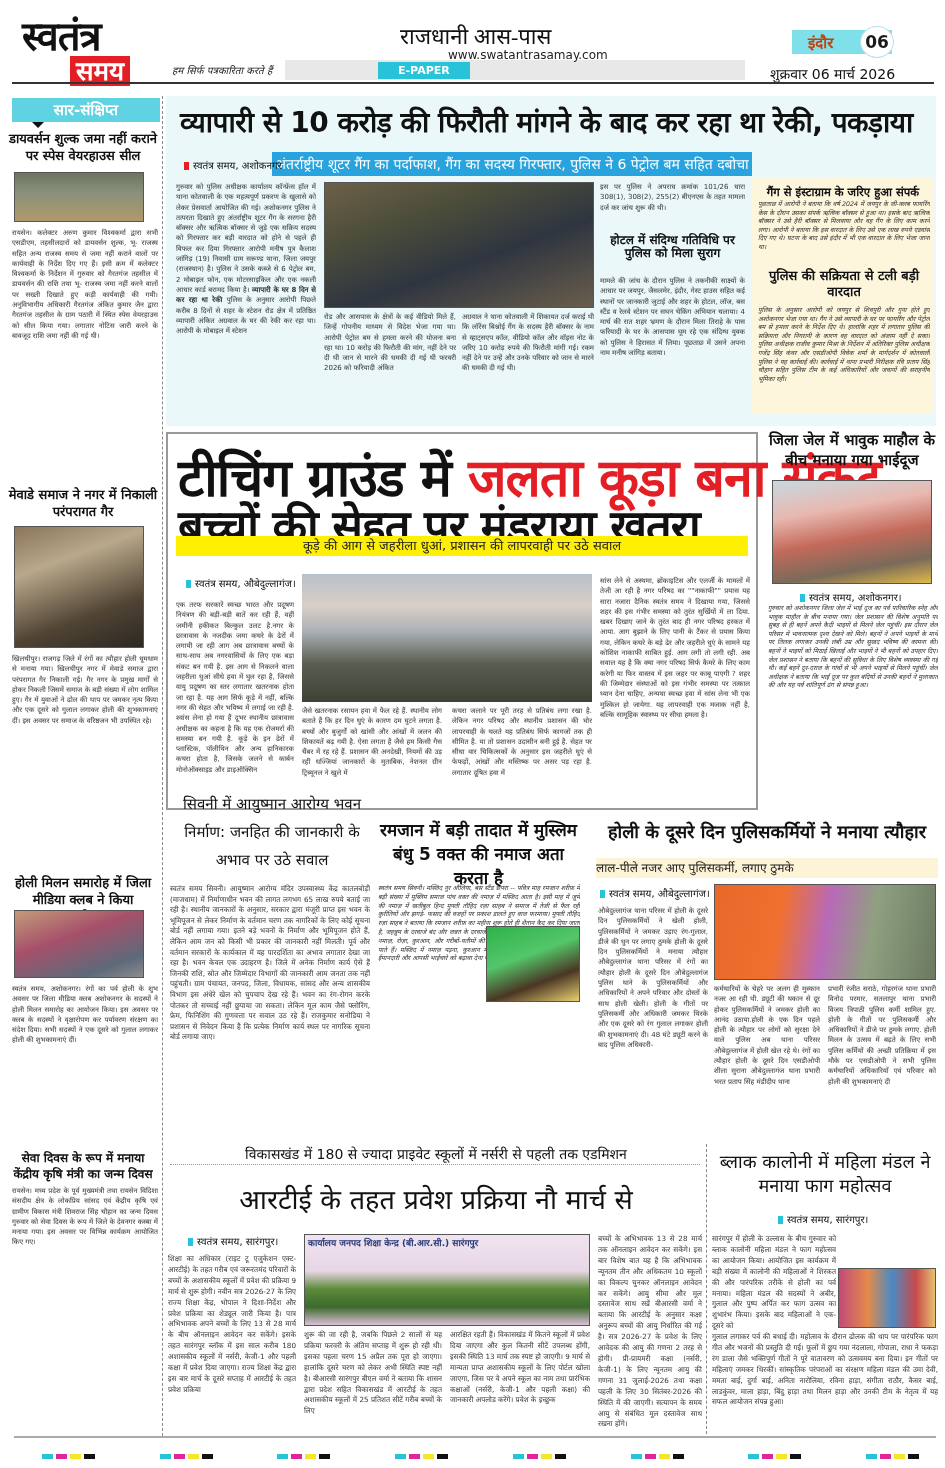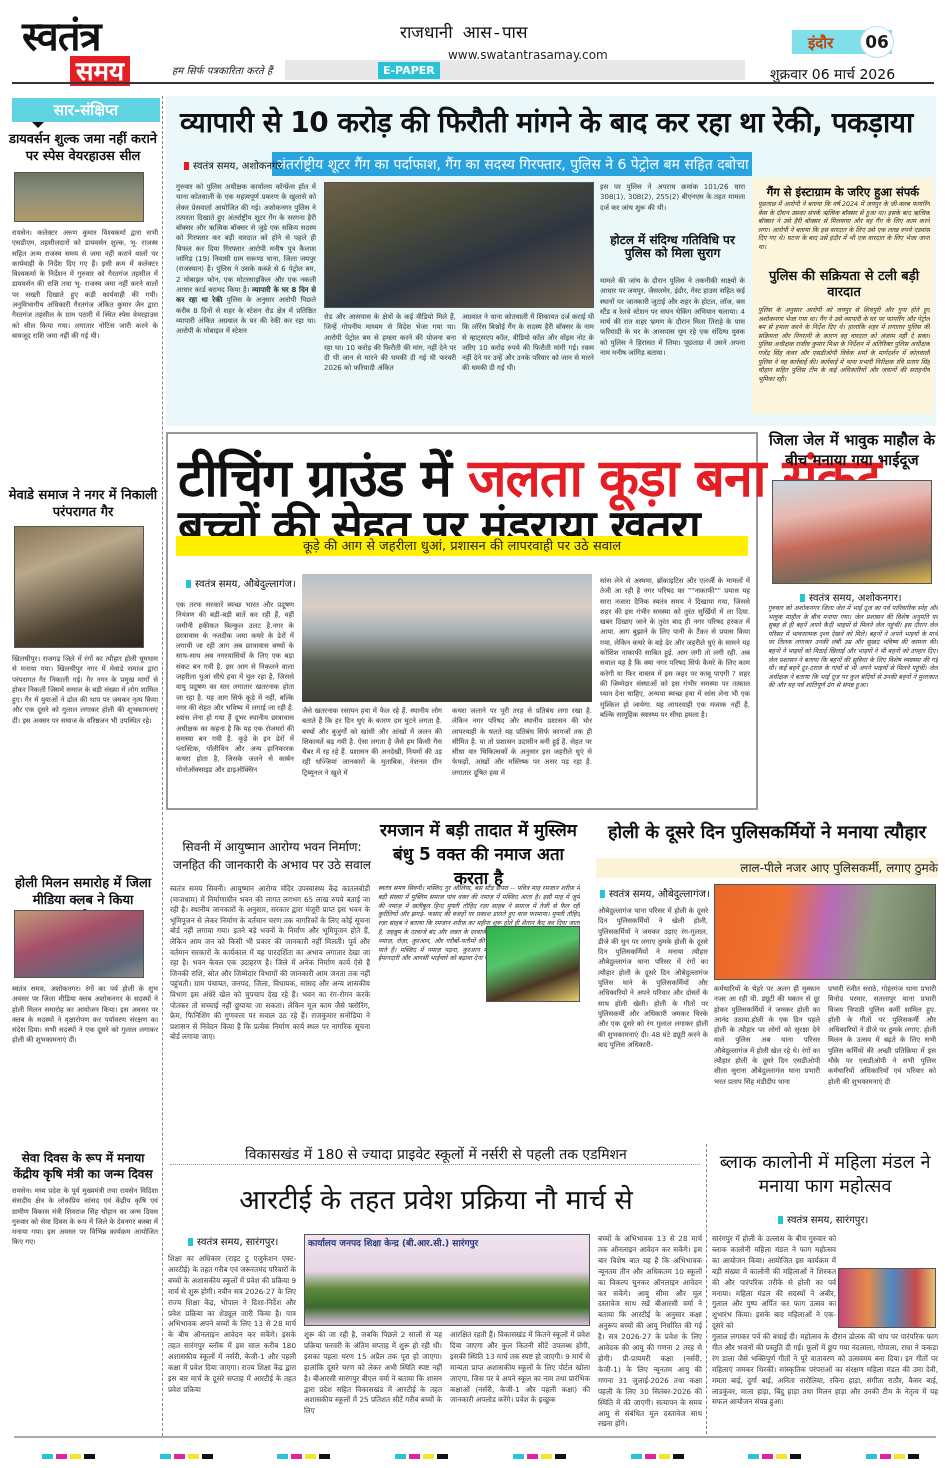--- a/index.html
+++ b/index.html
@@ -1,23 +1,23 @@
 <!DOCTYPE html>
 <html><head>
 <meta charset="utf-8">
 <style>
 *{box-sizing:border-box;margin:0;padding:0}
 body{width:945px;height:1468px;background:#fff;font-family:"DejaVu Sans",sans-serif;color:#1a1a1a;position:relative;overflow:hidden}
 .abs{position:absolute}
 .hdr-logo-top{left:22px;top:14px;font-family:"DejaVu Serif",serif;font-weight:900;font-size:40px;line-height:44px;color:#111;letter-spacing:-1px}
 .hdr-logo-bot{left:70px;top:56px;background:#e31e24;color:#fff;font-weight:900;font-size:26px;line-height:30px;padding:0 6px}
 .hdr-tag{left:172px;top:63px;font-size:10px;color:#222;font-style:italic}
-.hdr-title{left:400px;top:20px;font-size:17px;color:#111;font-family:Liberation Mono, monospace}
+.hdr-title{left:400px;top:20px;font-size:22px;color:#111;font-family:Liberation Serif, serif}
 .hdr-bar{left:285px;top:60px;width:460px;height:20px;background:#e8e8e8}
-.epaper{left:378px;top:62px;background:#29c3d9;color:#fff;font-size:11px;padding:2px 5px;font-weight:bold}
+.epaper{left:378px;top:62px;background:#29c3d9;color:#fff;font-size:11px;padding:2px 20px;font-weight:bold}
 .url{left:448px;top:48px;font-size:12px;color:#222}
 .city-box{left:792px;top:30px;width:100px;height:24px;background:#7fe0ea}
 .city{left:808px;top:32px;font-size:15px;font-weight:bold;color:#c2410c}
 .pgno{left:860px;top:26px;width:34px;height:32px;border-radius:50%;background:#fff;border:1px solid #bde;text-align:center;line-height:30px;font-weight:bold;font-size:17px}
 .date{left:770px;top:64px;font-size:14px;color:#111}
 .hdr-rule{left:12px;top:82px;width:922px;height:2px;background:#333}
 .col-rule{width:0;border-left:1px dashed #888}
 
 .sar{left:12px;top:98px;width:148px;height:24px;background:#5fd3e2;color:#fff;font-weight:bold;font-size:15px;text-align:center;line-height:24px}
 .sar-arrow{left:32px;top:122px;width:0;height:0;border-left:6px solid transparent;border-right:6px solid transparent;border-top:6px solid #111}
@@ -113,30 +113,30 @@
 <div class="abs photo smoke" style="left:302px;top:574px;width:290px;height:128px;border:none"></div>
 <div class="abs body-text" style="left:302px;top:706px;width:140px;height:98px">जैसे खतरनाक रसायन हवा में फैल रहे हैं. स्थानीय लोग बताते हैं कि हर दिन धुएं के कारण दम घुटने लगता है. बच्चों और बुजुर्गों को खांसी और आंखों में जलन की शिकायतें बढ़ गयी है. ऐसा लगता है जैसे हम किसी गैस चैंबर में रह रहे हैं. प्रशासन की अनदेखी, नियमों की उड़ रहीं धज्जियां जानकारों के मुताबिक, नेशनल ग्रीन ट्रिब्यूनल ने खुले में</div>
 <div class="abs body-text" style="left:452px;top:706px;width:140px;height:98px">कचरा जलाने पर पूरी तरह से प्रतिबंध लगा रखा है. लेकिन नगर परिषद और स्थानीय प्रशासन की घोर लापरवाही के चलते यह प्रतिबंध सिर्फ कागजों तक ही सीमित है. या तो प्रशासन उदासीन बनी हुई है. सेहत पर सीधा वार चिकित्सकों के अनुसार इस जहरीले धुएं से फेफड़ों, आंखों और मस्तिष्क पर असर पड़ रहा है. लगातार दूषित हवा में</div>
 <div class="abs body-text" style="left:600px;top:576px;width:150px;height:228px">सांस लेने से अस्थमा, ब्रोंकाइटिस और एलर्जी के मामलों में तेजी आ रही है नगर परिषद का ""नाकाफी"" प्रयास यह सारा नजारा दैनिक स्वतंत्र समय ने दिखाया गया, जिससे शहर की इस गंभीर समस्या को तुरंत सुर्खियों में ला दिया. खबर दिखाए जाने के तुरंत बाद ही नगर परिषद हरकत में आया. आग बुझाने के लिए पानी के टैंकर से प्रयास किया गया, लेकिन कचरे के बड़े ढेर और जहरीले धुएं के सामने यह कोशिश नाकाफी साबित हुई. आग लगी तो लगी रही. अब सवाल यह है कि क्या नगर परिषद सिर्फ कैमरे के लिए काम करेगी या फिर वास्तव में इस जहर पर काबू पाएगी ? शहर की जिम्मेदार संस्थाओं को इस गंभीर समस्या पर तत्काल ध्यान देना चाहिए, अन्यथा स्वच्छ हवा में सांस लेना भी एक मुश्किल हो जायेगा. यह लापरवाही एक मजाक नहीं है, बल्कि सामूहिक स्वास्थ्य पर सीधा हमला है।</div>
 
 <div class="abs h-mid" style="left:764px;top:430px;width:176px;font-size:15px;line-height:20px">जिला जेल में भावुक माहौल के बीच मनाया गया भाईदूज</div>
 <div class="abs photo" style="left:772px;top:480px;width:160px;height:104px;background:linear-gradient(170deg,#c8d8e0 0%,#e8b8b0 30%,#c46a5a 55%,#7a6a5a 80%,#e0b84a)"></div>
 <div class="abs byline" style="left:800px;top:590px"><span class="sq c"></span><span>स्वतंत्र समय, अशोकनगर।</span></div>
 <div class="abs body-text it" style="left:768px;top:604px;width:170px;height:206px;font-size:6.3px;line-height:8.6px">गुरुवार को अशोकनगर जिला जेल में भाई दूज का पर्व पारिवारिक स्नेह और भावुक माहौल के बीच मनाया गया। जेल प्रशासन की विशेष अनुमति पर सुबह से ही बहनें अपने कैदी भाइयों से मिलने जेल पहुंचीं। इस दौरान जेल परिसर में भावनात्मक दृश्य देखने को मिले। बहनों ने अपने भाइयों के माथे पर तिलक लगाकर उनकी लंबी उम्र और सुखद भविष्य की कामना की। बहनों ने भाइयों को मिठाई खिलाई और भाइयों ने भी बहनों को उपहार दिए। जेल प्रशासन ने बताया कि बहनों की सुविधा के लिए विशेष व्यवस्था की गई थी। कई बहनें दूर-दराज के गांवों से भी अपने भाइयों से मिलने पहुंचीं। जेल अधीक्षक ने बताया कि भाई दूज पर कुल बंदियों से उनकी बहनों ने मुलाकात की और यह पर्व शांतिपूर्ण ढंग से संपन्न हुआ।</div>
 
-<div class="abs h-mid" style="left:172px;top:838px;width:200px;font-size:12px;line-height:18px;font-weight:normal">सिवनी में आयुष्मान आरोग्य भवन निर्माण: जनहित की जानकारी के अभाव पर उठे सवाल</div>
+<div class="abs h-mid" style="left:172px;top:790px;width:200px;font-size:15px;line-height:28px;font-weight:normal">सिवनी में आयुष्मान आरोग्य भवन निर्माण: जनहित की जानकारी के अभाव पर उठे सवाल</div>
 <div class="abs body-text" style="left:170px;top:884px;width:200px;height:250px;font-size:7.2px;line-height:10.6px">स्वतंत्र समय सिवनी। आयुष्मान आरोग्य मंदिर उपस्वास्थ्य केंद्र कातलबोड़ी (माजधाम) में निर्माणाधीन भवन की लागत लगभग 65 लाख रुपये बताई जा रही है। स्थानीय जानकारों के अनुसार, सरकार द्वारा मंजूरी प्राप्त इस भवन के भूमिपूजन से लेकर निर्माण के वर्तमान चरण तक नागरिकों के लिए कोई सूचना बोर्ड नहीं लगाया गया। इतने बड़े भवनों के निर्माण और भूमिपूजन होते हैं, लेकिन आम जन को किसी भी प्रकार की जानकारी नहीं मिलती। पूर्व और वर्तमान सरकारों के कार्यकाल में यह पारदर्शिता का अभाव लगातार देखा जा रहा है। भवन केवल एक उदाहरण है। जिले में अनेक निर्माण कार्य ऐसे हैं जिनकी राशि, स्रोत और जिम्मेदार विभागों की जानकारी आम जनता तक नहीं पहुंचती। ग्राम पंचायत, जनपद, जिला, विधायक, सांसद और अन्य शासकीय विभाग इस अंधेरे खेल को चुपचाप देख रहे हैं। भवन का रंग-रोगन करके पोतकर तो सच्चाई नहीं छुपाया जा सकता। लेकिन मूल काम जैसे फ्लोरिंग, फ्रेम, फिनिशिंग की गुणवत्ता पर सवाल उठ रहे हैं। राजकुमार सनोडिया ने प्रशासन से निवेदन किया है कि प्रत्येक निर्माण कार्य स्थल पर नागरिक सूचना बोर्ड लगाया जाए।</div>
 
 <div class="abs h-mid" style="left:376px;top:818px;width:205px;font-size:17px;line-height:24px">रमजान में बड़ी तादात में मुस्लिम बंधु 5 वक्त की नमाज अता करता है</div>
 <div class="abs body-text it" style="left:378px;top:884px;width:202px;height:250px;font-size:6.3px;line-height:8.8px">स्वतंत्र समय सिवनी। मस्जिद नूर औलिया, बस स्टैंड छपरा -- पवित्र माह रमजान शरीफ़ में बड़ी संख्या में मुस्लिम समाज पांच वक्त की नमाज़ में मस्जिद आता है। इसी माह में जुमे की नमाज़ में खतीबुल हिन्द मुफ्ती तौहिद रज़ा साहब ने समाज में तेजी से फैल रही कुरीतियों और झगड़े- फसाद की वजहों पर प्रकाश डालते हुए वाज फरमाया। मुफ्ती तौहिद रज़ा साहब ने बताया कि रमजान शरीफ़ का महीना शुरू होते ही शैतान कैद कर दिया जाता है, जहन्नुम के दरवाजे बंद और जन्नत के दरवाजे खोल दिए जाते हैं। इस महीने में इबादत, नमाज़, रोज़ा, कुरआन, और गरीबों-यतीमों की मदद करने वाले 70 गुना अधिक सवाब पाते हैं। मस्जिद में नमाज़ पढ़ना, कुरआन मजीद की तिलावत करना, साफ-सफाई, ईमानदारी और आपसी भाईचारे को बढ़ावा देना चाहिए।</div>
 <div class="abs photo" style="left:486px;top:926px;width:94px;height:76px;background:linear-gradient(160deg,#2db34a,#54c66a 40%,#4a3624 70%,#e8d070)"></div>
 
 <div class="abs h-mid" style="left:594px;top:820px;width:346px;font-size:18px;line-height:24px;white-space:nowrap">होली के दूसरे दिन पुलिसकर्मियों ने मनाया त्यौहार</div>
 <div class="abs" style="left:596px;top:858px;width:342px;height:20px;background:#fdf3d7"></div>
-<div class="abs" style="left:596px;top:859px;width:342px;text-align:right;font-size:12px;color:#222">लाल-पीले नजर आए पुलिसकर्मी, लगाए ठुमके</div>
+<div class="abs" style="left:596px;top:859px;width:342px;text-align:left;font-size:12px;color:#222">लाल-पीले नजर आए पुलिसकर्मी, लगाए ठुमके</div>
 <div class="abs byline" style="left:600px;top:886px"><span class="sq c"></span><span>स्वतंत्र समय, औबेदुल्लागंज।</span></div>
 <div class="abs body-text" style="left:598px;top:906px;width:110px;height:228px">औबेदुल्लागंज थाना परिसर में होली के दूसरे दिन पुलिसकर्मियों ने खेली होली, पुलिसकर्मियों ने जमकर उड़ाए रंग-गुलाल, डीजे की धुन पर लगाए ठुमके होली के दूसरे दिन पुलिसकर्मियों ने मनाया त्यौहार औबेदुल्लागंज थाना परिसर में रंगों का त्यौहार होली के दूसरे दिन औबेदुल्लागंज पुलिस थाने के पुलिसकर्मियों और अधिकारियों ने अपने परिवार और दोस्तों के साथ होली खेली। होली के गीतों पर पुलिसकर्मी और अधिकारी जमकर थिरके और एक दूसरे को रंग गुलाल लगाकर होली की शुभकामनाएं दी। 48 घंटे ड्यूटी करने के बाद पुलिस अधिकारी-</div>
 <div class="abs photo" style="left:714px;top:884px;width:222px;height:96px;background:linear-gradient(100deg,#e8682a 0%,#f07030 30%,#b86ab8 50%,#8fa080 70%,#6b7a60)"></div>
 <div class="abs body-text" style="left:714px;top:984px;width:106px;height:150px">कर्मचारियों के चेहरे पर अलग ही मुस्कान नजर आ रही थी. ड्यूटी की थकान से दूर होकर पुलिसकर्मियों ने जमकर होली का आनंद उठाया.होली के एक दिन पहले होली के त्यौहार पर लोगों को सुरक्षा देने वाले पुलिस अब थाना परिसर औबेदुल्लागंज में होली खेल रहे थे। रंगों का त्यौहार होली के दूसरे दिन एसडीओपी शीला सुराना औबेदुल्लागंज थाना प्रभारी भरत प्रताप सिंह मंडीदीप थाना</div>
 <div class="abs body-text" style="left:828px;top:984px;width:108px;height:150px">प्रभारी रंजीत सराठे, गोहरगंज थाना प्रभारी विनोद परमार, सतलापुर थाना प्रभारी विजय त्रिपाठी पुलिस कर्मी शामिल हुए. होली के गीतों पर पुलिसकर्मी और अधिकारियों ने डीजे पर ठुमके लगाए. होली मिलन के उत्सव में बढ़ते के लिए सभी पुलिस कर्मियों की अच्छी प्रतिक्रिया में इस मौके पर एसडीओपी ने सभी पुलिस कर्मचारियों अधिकारियों एवं परिवार को होली की शुभकामनाएं दी</div>
 
 <div class="abs h-mid" style="left:168px;top:1144px;width:536px;font-size:14px;font-weight:normal">विकासखंड में 180 से ज्यादा प्राइवेट स्कूलों में नर्सरी से पहली तक एडमिशन</div>
 <div class="abs" style="left:170px;top:1164px;width:530px;border-top:1px dotted #999"></div>
 <div class="abs h-mid" style="left:168px;top:1180px;width:536px;font-size:27px;font-weight:normal">आरटीई के तहत प्रवेश प्रक्रिया नौ मार्च से</div>
 <div class="abs byline" style="left:188px;top:1234px"><span class="sq c"></span><span>स्वतंत्र समय, सारंगपुर।</span></div>

